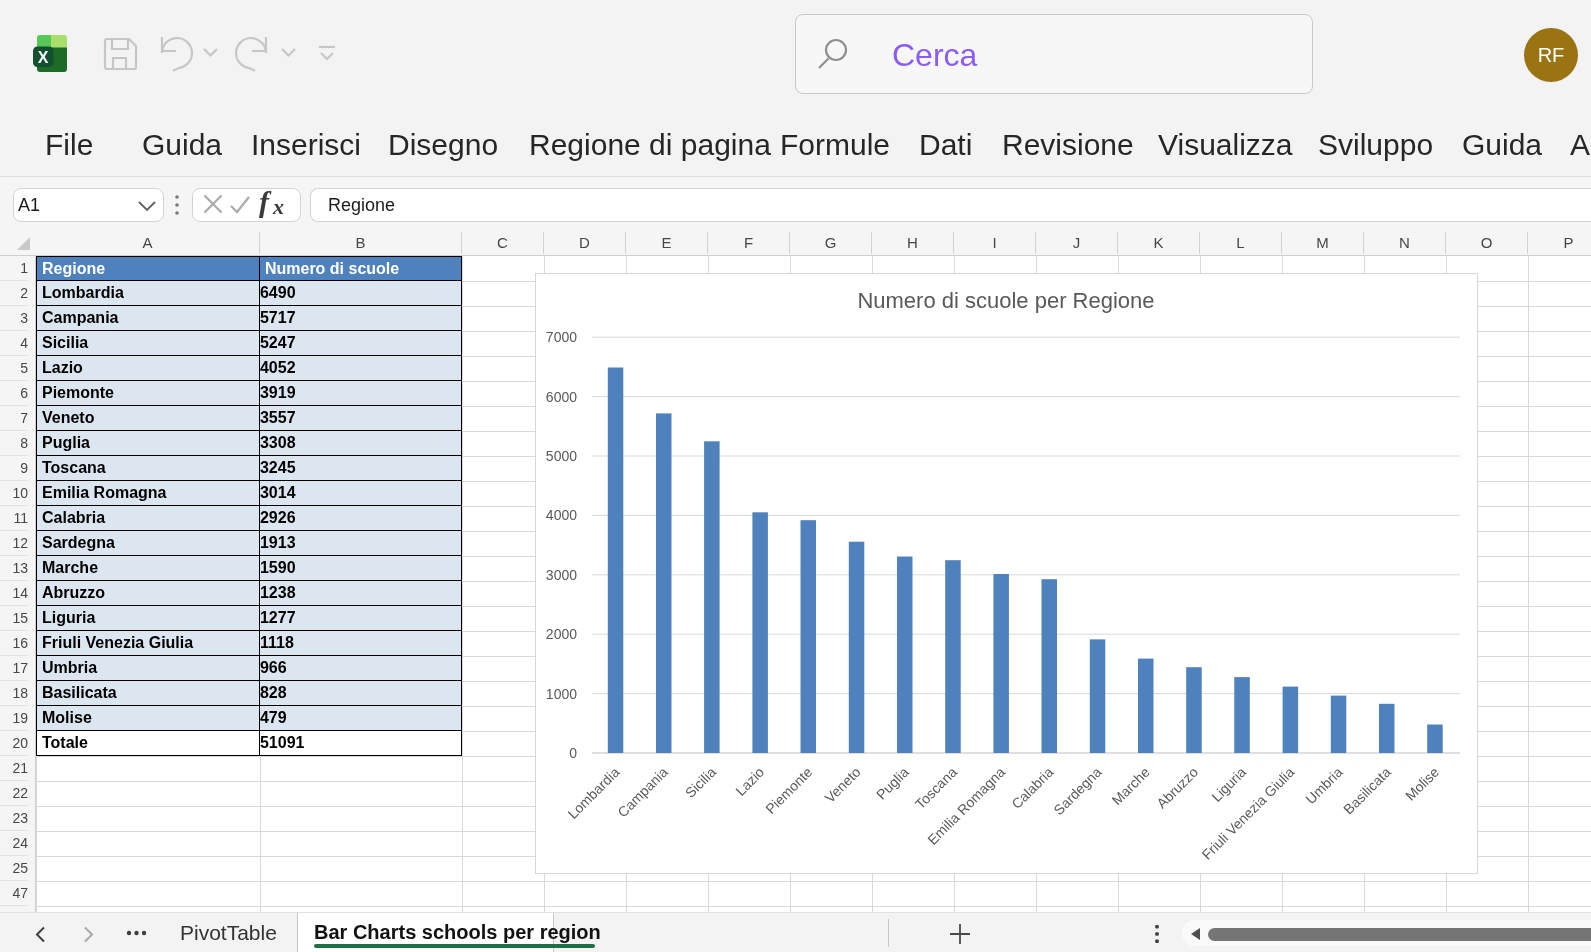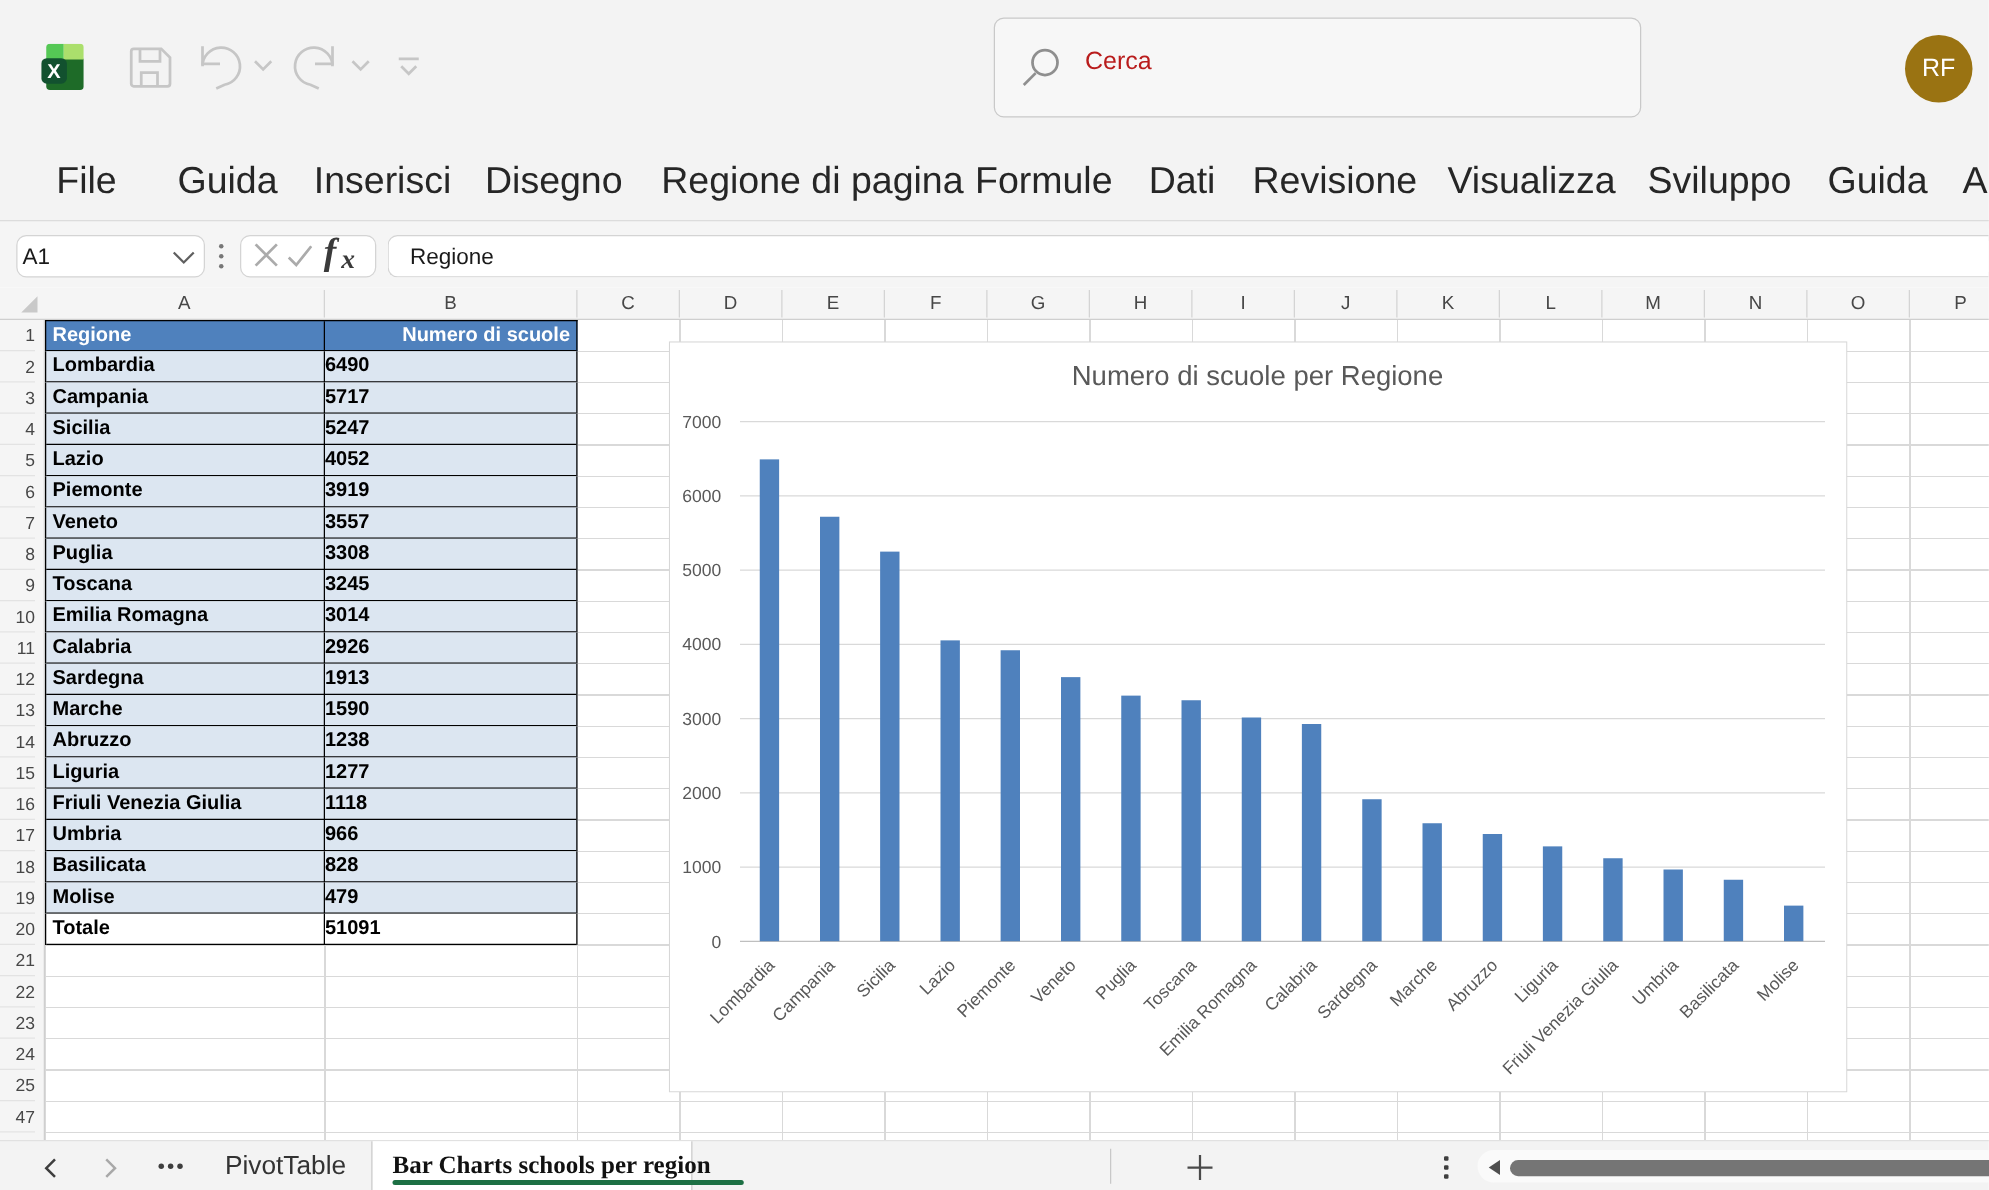--- a/index.html
+++ b/index.html
@@ -13,21 +13,21 @@
 .trow { position:absolute; left:36px; width:426px; display:flex; font-weight:bold; font-size:16px; }
 .trow .ca { width:224px; padding-left:5px; border-right:1px solid #000; }
 .trow .cb { width:202px; text-align:left; padding-right:5px; }
 .trow > div { line-height:24px; border-bottom:1px solid #000; }
 .thead { background:#4f81bd; color:#fff; border-top:1px solid #000; }
 .tdata { background:#dce6f1; color:#000; }
 .ttot { background:#fff; color:#000; }
 .trow { border-left:1px solid #000; border-right:1px solid #000; }
 #tabbar { position:absolute; left:0; top:912px; width:1591px; height:40px; background:#f3f3f3; border-top:1px solid #e1e1e1; }
 .tabtxt { position:absolute; top:0; height:100%; display:flex; align-items:center; font-size:21px; color:#333; }
-#activetab { position:absolute; left:297px; top:0; width:257px; height:100%; background:#fff; border-left:1px solid #c8c8c8; border-right:1px solid #c8c8c8;font-family:Liberation Serif, serif; }
+#activetab { position:absolute; left:297px; top:0; width:257px; height:100%; background:#fff; border-left:1px solid #c8c8c8; border-right:1px solid #c8c8c8; }
 #activetab span { position:absolute; left:16px; top:8px; font-size:20px; font-weight:bold; color:#111; white-space:nowrap; }
 #activetab i { position:absolute; left:16px; top:31px; width:281px; height:3.5px; background:#1d7044; border-radius:2px; }
 #searchbox { position:absolute; left:795px; top:14px; width:518px; height:80px; background:#f7f7f7; border:1.5px solid #c9c9c9; border-radius:8px; }
 #avatar { position:absolute; left:1524px; top:28px; width:54px; height:54px; border-radius:50%; background:#9a7312; color:#fff; font-size:20px; display:flex; align-items:center; justify-content:center; }
 </style></head>
 <body>
 <div id="chrome">
   <svg class="abs" style="left:33px;top:35px" width="34" height="37" viewBox="0 0 34 37">
     <path d="M4,12 h30 v22 a3,3 0 0 1 -3,3 h-24 a3,3 0 0 1 -3,-3 Z" fill="#1e6b28"></path>
     <path d="M7,0 h11 v12.5 h-14 v-9.5 a3,3 0 0 1 3,-3 Z" fill="#55c855"></path>
@@ -52,21 +52,21 @@
       <path d="M126,14 l6.5,6.5 l6.5,-6.5"></path>
       <path d="M163,12 h16"></path>
       <path d="M165,18 l6,6 l6,-6"></path>
     </g>
   </svg>
   <div id="searchbox"></div>
   <svg class="abs" style="left:814px;top:34px" width="40" height="40" viewBox="0 0 40 40">
     <circle cx="22" cy="16" r="10" stroke="#8f8f8f" stroke-width="2.2" fill="none"></circle>
     <line x1="14.5" y1="24.5" x2="5" y2="34" stroke="#8f8f8f" stroke-width="2.2"></line>
   </svg>
-  <span class="abs" style="left:868px;top:39px;font-size:20px;line-height:1;color:#b91c1c">Cerca</span>
+  <span class="abs" style="left:892px;top:39px;font-size:32px;line-height:1;color:#8b5cf6">Cerca</span>
   <div id="avatar">RF</div>
   <span class="mitem" style="left:45px">File</span>
     <span class="mitem" style="left:142px">Guida</span>
     <span class="mitem" style="left:251px">Inserisci</span>
     <span class="mitem" style="left:388px">Disegno</span>
     <span class="mitem" style="left:529px">Regione di pagina</span>
     <span class="mitem" style="left:780px">Formule</span>
     <span class="mitem" style="left:919px">Dati</span>
     <span class="mitem" style="left:1002px">Revisione</span>
     <span class="mitem" style="left:1158px">Visualizza</span>
@@ -247,21 +247,21 @@
     <text transform="translate(760.3,500.0) rotate(-45)" text-anchor="end" font-size="14" fill="#595959">Friuli Venezia Giulia</text>
     <rect x="795.8" y="422.6" width="15.5" height="57.4" fill="#4f81bd"></rect>
     <text transform="translate(808.5,500.0) rotate(-45)" text-anchor="end" font-size="14" fill="#595959">Umbria</text>
     <rect x="844.0" y="430.8" width="15.5" height="49.2" fill="#4f81bd"></rect>
     <text transform="translate(856.7,500.0) rotate(-45)" text-anchor="end" font-size="14" fill="#595959">Basilicata</text>
     <rect x="892.2" y="451.5" width="15.5" height="28.5" fill="#4f81bd"></rect>
     <text transform="translate(904.9,500.0) rotate(-45)" text-anchor="end" font-size="14" fill="#595959">Molise</text>
   </svg>
 <div class="trow thead" style="top:256px;height:25px">
     <div class="ca">Regione</div>
-    <div class="cb" style="text-align:right;padding-left:5px">Numero di scuole</div>
+    <div class="cb" style="text-align:left;padding-left:5px">Numero di scuole</div>
   </div>
 <div class="trow tdata" style="top:281px;height:25px">
     <div class="ca">Lombardia</div>
     <div class="cb">6490</div>
   </div>
 <div class="trow tdata" style="top:306px;height:25px">
     <div class="ca">Campania</div>
     <div class="cb">5717</div>
   </div>
 <div class="trow tdata" style="top:331px;height:25px">

